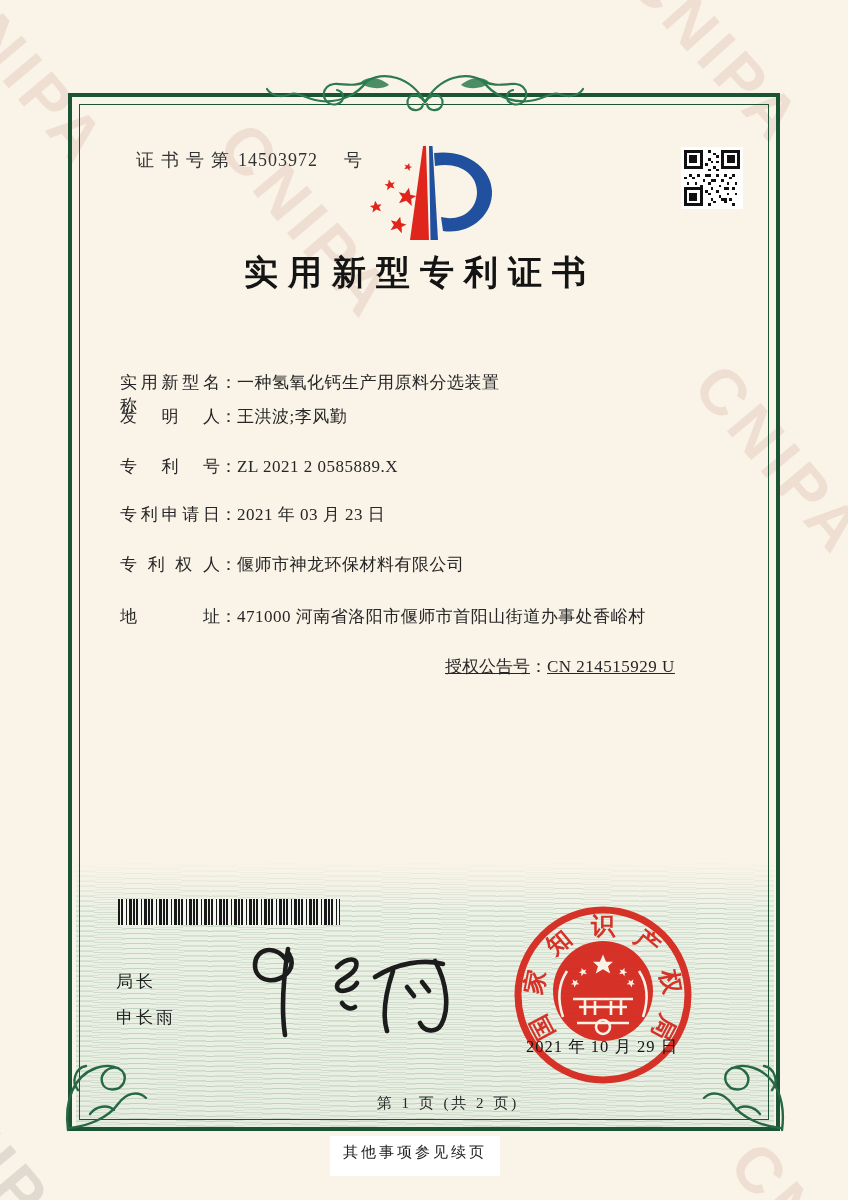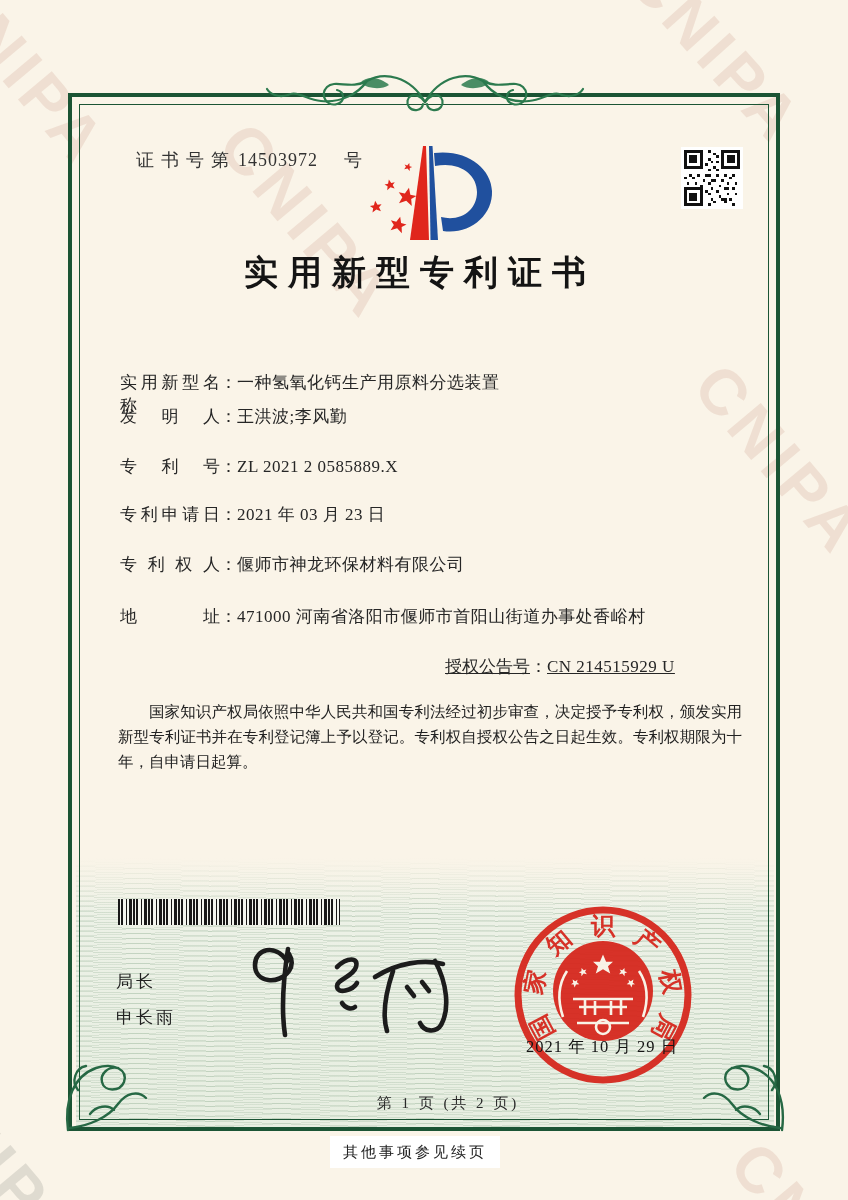--- a/index.html
+++ b/index.html
@@ -69,21 +69,21 @@
   .seal{position:absolute;left:507px;top:899px;width:192px;height:192px;z-index:6;opacity:.95;}
   .seal svg{position:absolute;left:0;top:0;}
   .seal .ring-char{
     position:absolute;left:50%;top:50%;width:26px;height:26px;margin:-13px 0 0 -13px;
     font-size:24px;font-weight:bold;color:#d6281e;text-align:center;line-height:26px;
   }
   .seal-date{position:absolute;left:526px;top:1036px;z-index:7;font-size:16.5px;color:#141414;letter-spacing:1px;}
   
   .page-num{position:absolute;left:68px;top:1094px;width:704px;z-index:5;text-align:center;font-size:15px;letter-spacing:3px;color:#2a2a2a;padding-left:28px;}
   .continuation{
-    position:absolute;left:330px;top:1136px;width:170px;height:32px;z-index:5;background:#ffffff;
+    position:absolute;left:330px;top:1136px;width:170px;height:40px;z-index:5;background:#ffffff;
     text-align:center;line-height:32px;font-size:15px;letter-spacing:3px;color:#222;
   }
 </style>
 </head>
 <body>
 
 <div class="wm" style="left:-22px;top:-40px;font-size:64px;transform:rotate(50deg);">CNIPA</div>
 <div class="wm" style="left:262px;top:108px;font-size:66px;transform:rotate(50deg);">CNIPA</div>
 <div class="wm" style="left:668px;top:-58px;font-size:64px;transform:rotate(48deg);">CNIPA</div>
 <div class="wm grey" style="left:-118px;top:462px;font-size:64px;transform:rotate(50deg);">CNIPA</div>
@@ -234,21 +234,20 @@
 <div class="row" style="top:605px;">
   <span class="f-label">地址</span><span class="colon">：</span><span class="f-value">471000 河南省洛阳市偃师市首阳山街道办事处香峪村</span>
 </div>
 <div class="row" style="top:655px;">
   <span class="grant-no">
     <span>授权公告号</span><span class="colon">：</span><span class="f-value">CN 214515929 U</span>
   </span>
 </div>
 
 <div class="legal">
-  <p>国家知识产权局依照中华人民共和国专利法经过初步审查，决定授予专利权，颁发实用新型专利证书并在专利登记簿上予以登记。专利权自授权公告之日起生效。专利权期限为十年，自申请日起算。</p>
 </div>
 
 <div class="barcode"></div>
 
 <div class="officer-title">局长</div>
 <div class="officer-name">申长雨</div>
 
 <svg class="signature" width="235" height="115" viewBox="0 0 235 115">
   <g stroke="#1c1c1c" fill="none" stroke-width="4.6" stroke-linecap="round" stroke-linejoin="round">
     <path d="M62,36 C50,18 30,24 30,40 C30,58 54,60 64,46 C68,40 67,34 64,29"></path>

